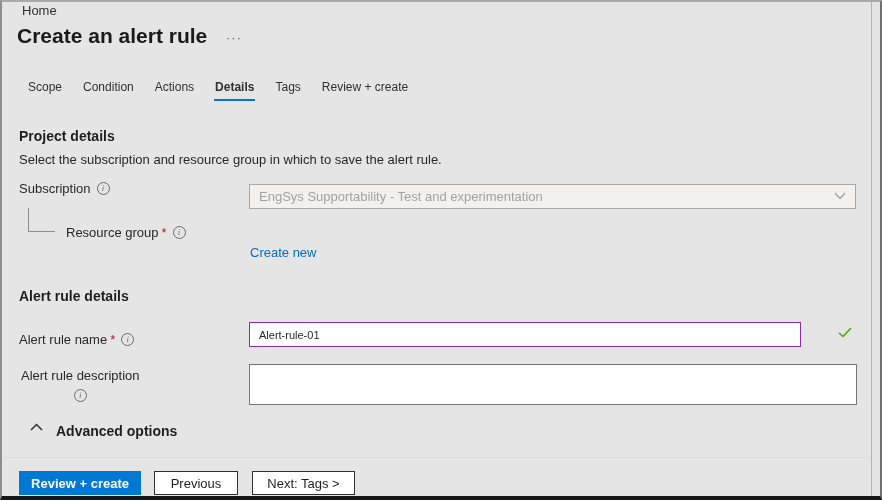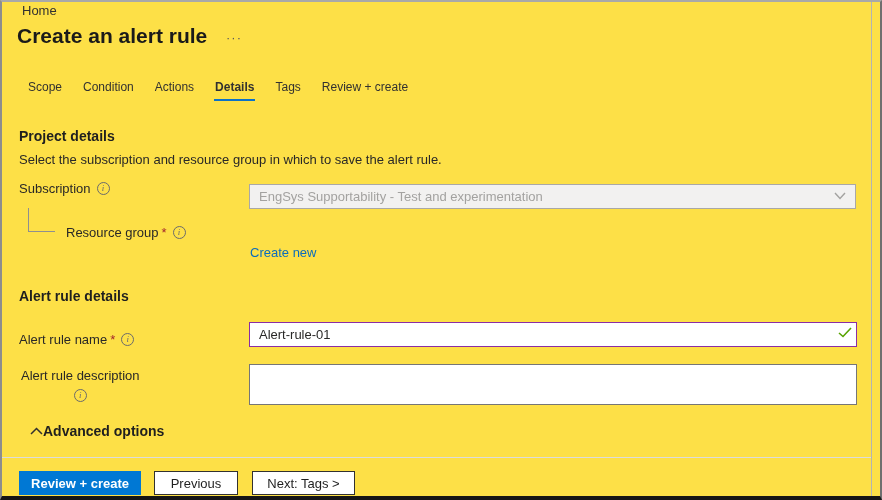--- a/index.html
+++ b/index.html
@@ -1,20 +1,20 @@
 <!DOCTYPE html>
 <html><head>
 <meta charset="utf-8">
 <style>
   * { margin:0; padding:0; box-sizing:border-box; }
   html,body { background:#fff; }
   body { font-family:"Liberation Sans","DejaVu Sans",sans-serif; }
 
   .window{
-    position:relative; width:882px; height:500px; background:#fde047;
+    position:relative; width:882px; height:500px; background:#e5e5e5;
     border-top:2px solid #a9a9a9; border-left:2px solid #8d8d8d;
     border-right:2px solid #6f6f6f; border-bottom:4px solid #151515;
     overflow:hidden; color:#292827;
   }
   .rail{ position:absolute; top:0; bottom:0; left:869px; width:1px; background:#b3b3b3; }
 
   .breadcrumb{ position:absolute; left:20px; top:1px; font-size:13px; color:#323130; cursor:pointer; }
   .page-title{ position:absolute; left:15px; top:22px; font-size:21px; font-weight:700; color:#1a1a1a; }
   .more-btn{ position:absolute; left:224px; top:28px; font-size:13px; color:#595959; letter-spacing:1px; cursor:pointer; }
 
@@ -40,36 +40,36 @@
     font-size:13px; background:#fff; cursor:pointer;
   }
   .combobox .chev{ position:absolute; right:9px; top:7px; }
   .combobox.disabled{ background:#f2f1f0; border:1px solid #aaa8a6; color:#a3a2a0; cursor:default; }
   .combobox.edited{ border:1.5px solid #8a2da5; color:#292827; }
   .combo-text{ white-space:nowrap; overflow:hidden; }
 
   .link{ position:absolute; font-size:13px; color:#0a6cbd; cursor:pointer; }
 
   .text-input{
-    position:absolute; left:247px; width:608px; height:25px;
-    border:1.5px solid #8a2da5; font-size:13px; padding:0 26px 0 9px;
+    position:absolute; left:247px; width:552px; height:25px;
+    border:1.5px solid #8a2da5; font-size:11px; padding:0 26px 0 9px;
     font-family:"Liberation Sans","DejaVu Sans",sans-serif; color:#292827; outline:none;
   }
   .valid-check{ position:absolute; left:836px; top:325px; }
 
   .textarea-input{
     position:absolute; left:247px; top:362px; width:608px; height:41px;
     border:1px solid #767676; resize:none; font-size:13px; padding:4px 8px;
     font-family:"Liberation Sans","DejaVu Sans",sans-serif; outline:none;
   }
 
   .tree-v{ position:absolute; left:26px; top:206px; width:1px; height:23px; background:#8f8f8f; }
   .tree-h{ position:absolute; left:26px; top:229px; width:27px; height:1px; background:#8f8f8f; }
 
-  .advanced{ position:absolute; left:28px; top:421px; display:flex; align-items:center; cursor:pointer; }
+  .advanced{ position:absolute; left:28px; top:421px; display:flex; gap:13px; cursor:pointer; }
   .advanced-label{ font-size:14px; font-weight:700; color:#1f1f1f; }
 
   .divider{ position:absolute; left:0; top:455px; width:869px; height:1px; background:#dcdcdc; }
 
   .btn{
     position:absolute; top:469px; height:24px; font-size:13px;
     display:flex; align-items:center; justify-content:center; cursor:pointer;
     font-family:"Liberation Sans","DejaVu Sans",sans-serif;
   }
   .btn-primary{ left:17px; width:122px; background:#0078d4; border:1px solid #0078d4; color:#fff; font-weight:700; }

